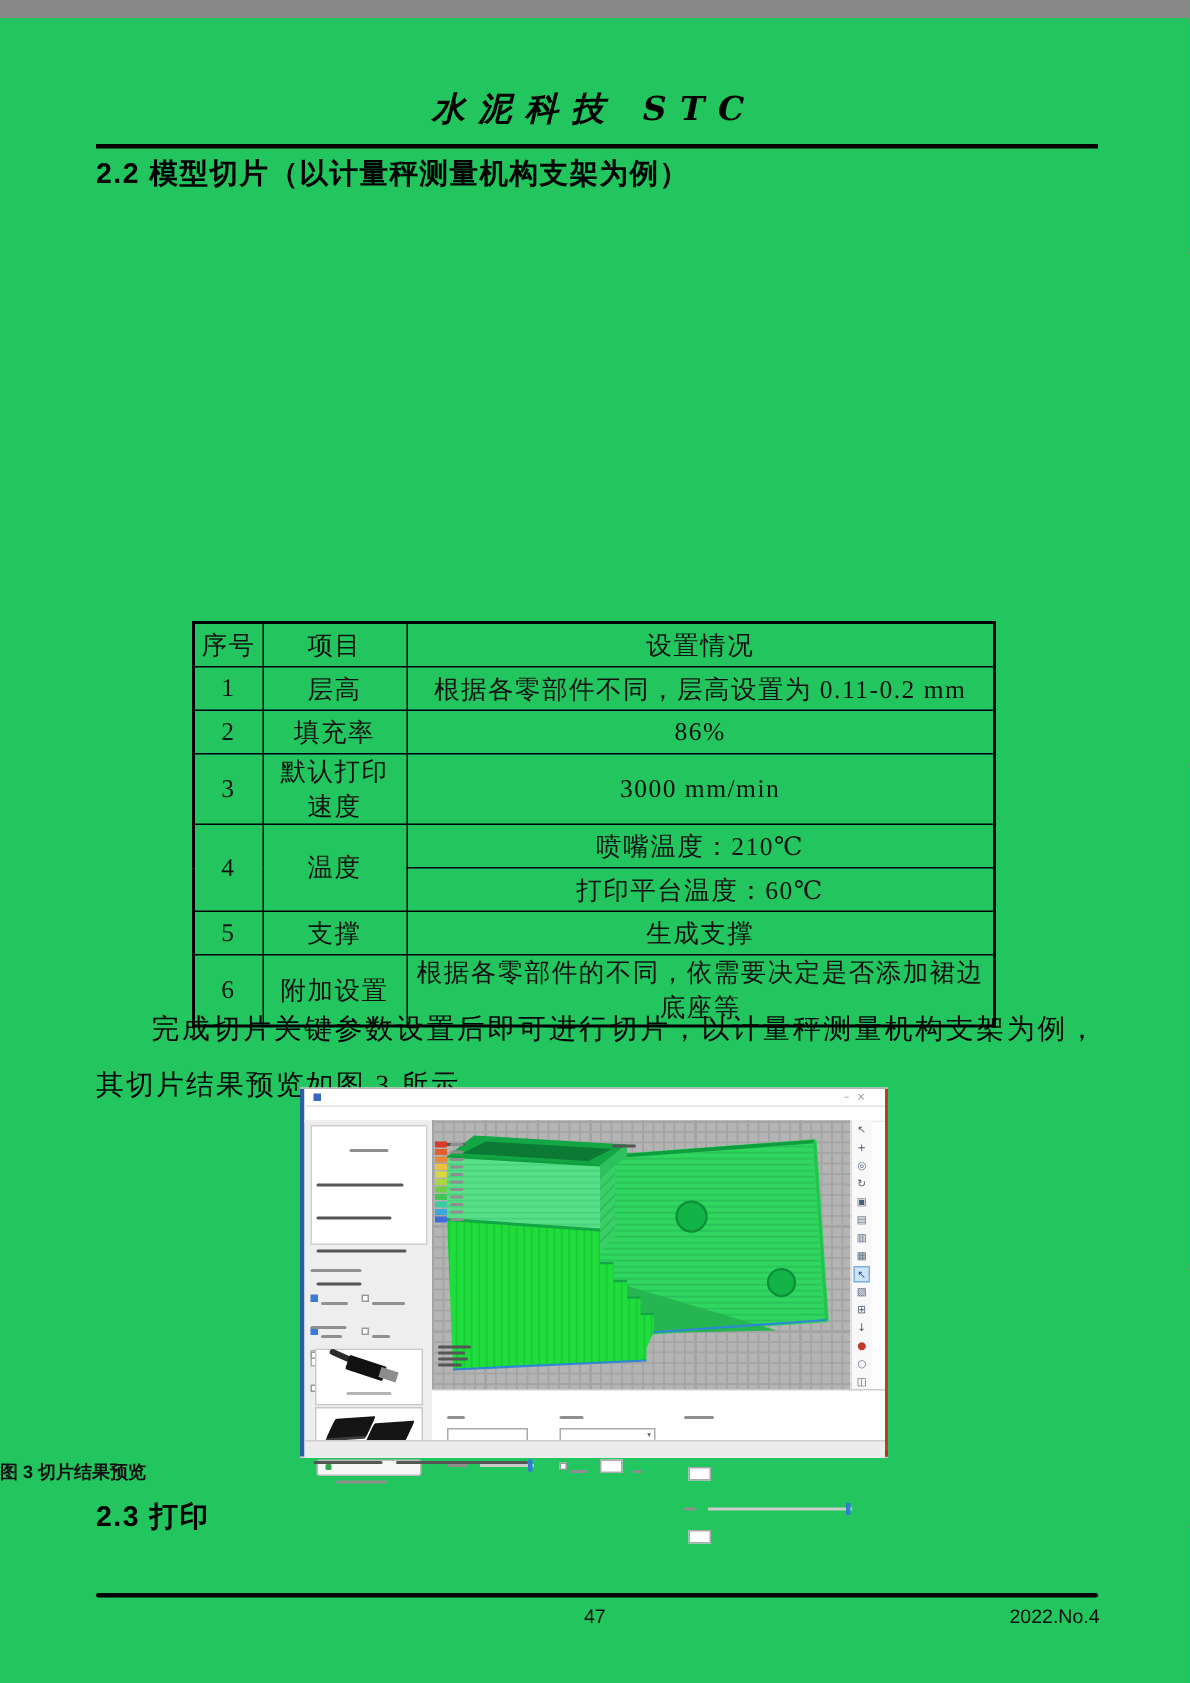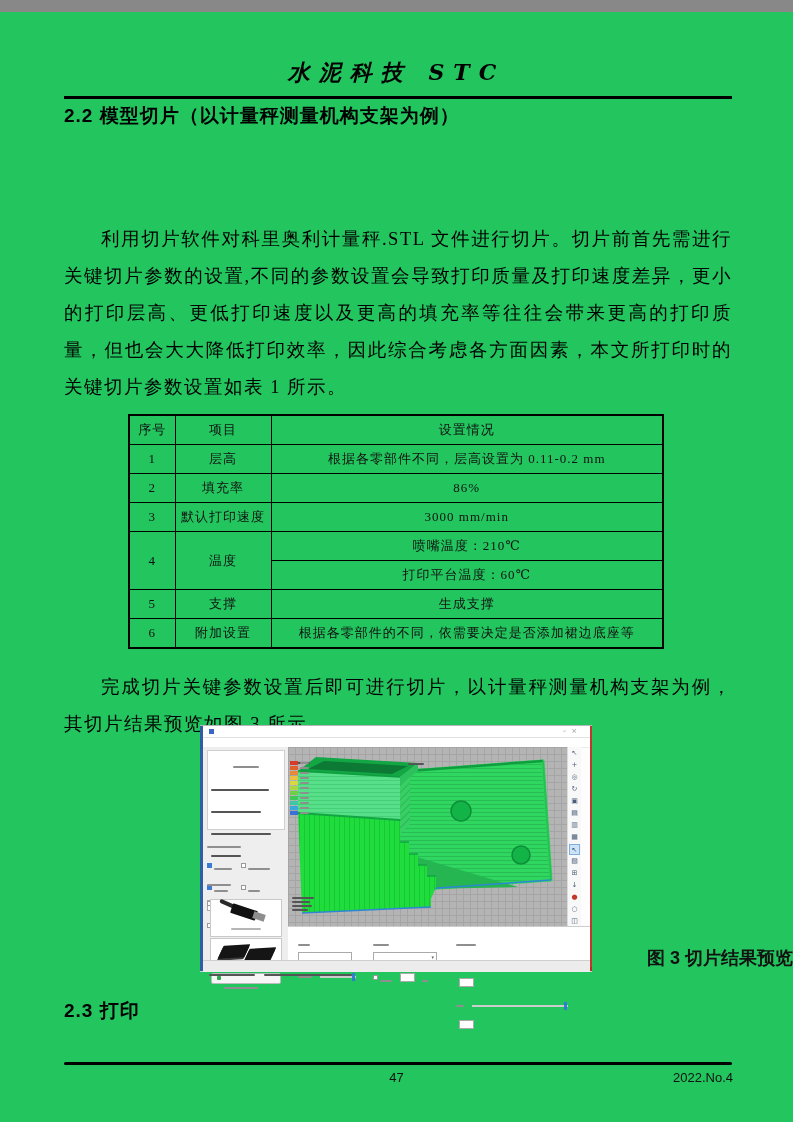--- a/index.html
+++ b/index.html
@@ -27,30 +27,30 @@
   }
   .p1{top:113px;}
   .p2{top:190px;}
   .p3{top:638px;}
   .tbl-title{
     left:0;top:376px;width:100%;text-align:center;
     font-family:"Liberation Sans","DejaVu Sans",sans-serif;font-weight:bold;font-size:15px;
   }
   table.params{
     position:absolute;left:128px;top:402px;width:536px;border-collapse:collapse;
-    font-size:13px;border:2px solid #000;table-layout:fixed;
+    font-size:17px;border:2px solid #000;table-layout:fixed;
   }
   table.params td,table.params th{
     border:1px solid #000;text-align:center;padding:0 4px;height:28px;
     font-weight:normal;letter-spacing:1px;
   }
   .col-no{width:46px;}.col-item{width:96px;}
   .fig-caption{
-    left:0;top:934px;width:100%;text-align:right;
-    font-family:"Liberation Sans","DejaVu Sans",sans-serif;font-weight:bold;font-size:18px;
+    left:0;top:961px;width:100%;text-align:left;
+    font-family:"Liberation Sans","DejaVu Sans",sans-serif;font-weight:bold;font-size:12px;
   }
   .rule-bottom{left:64px;top:1050px;width:668px;height:3px;background:#000;border-radius:2px;}
   .footer-page{left:0;top:1058px;width:100%;text-align:center;font-size:13px;font-family:"Liberation Sans",sans-serif;}
   .footer-issue{right:60px;top:1058px;font-size:13px;font-family:"Liberation Sans",sans-serif;}
 
   
   .fig{
     left:200px;top:713px;width:392px;height:245px;background:#fdfdfd;
     border-top:1px solid #b5b5b5;border-bottom:1px solid #cfcfcf;
     font-family:"DejaVu Sans","Liberation Sans",sans-serif;
@@ -110,21 +110,20 @@
 </style>
 </head>
 <body>
 
 <div class="page">
 
   <div class="abs doc-header">水泥科技 STC</div>
   <div class="abs rule-top"></div>
 
   <div class="abs h-sec h22">2.2 模型切片（以计量秤测量机构支架为例）</div>
-  <p class="abs para p2">利用切片软件对科里奥利计量秤.STL 文件进行切片。切片前首先需进行关键切片参数的设置,不同的参数设置会导致打印质量及打印速度差异，更小的打印层高、更低打印速度以及更高的填充率等往往会带来更高的打印质量，但也会大大降低打印效率，因此综合考虑各方面因素，本文所打印时的关键切片参数设置如表 1 所示。</p>
 
   <table class="params">
     <colgroup>
         <col class="col-no">
         <col class="col-item">
         <col>
       </colgroup>
     <tbody>
         <tr>
       <th>序号</th>

